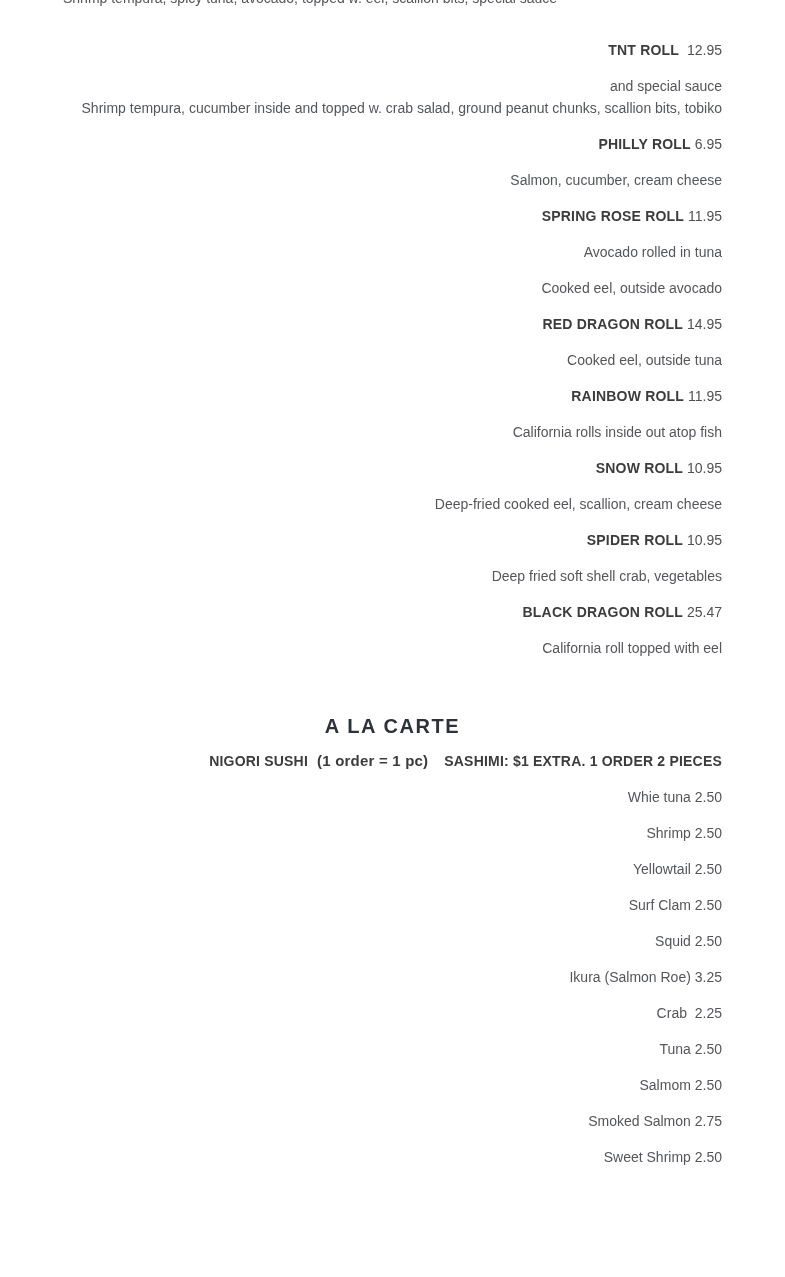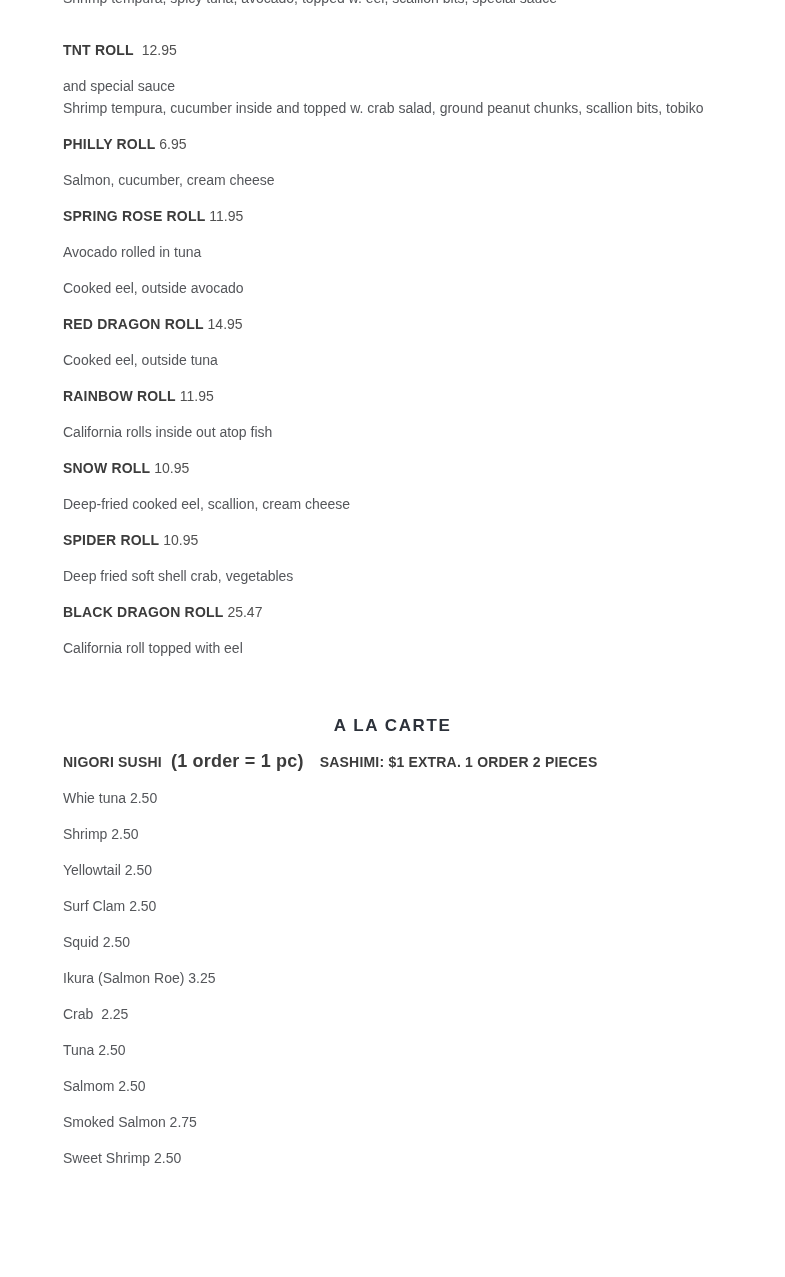--- a/index.html
+++ b/index.html
@@ -15,52 +15,53 @@
     font-family: "Liberation Sans", sans-serif;
   }
   .content {
     position: relative;
     padding: 39px 63px 0 63px;
   }
   .line {
     font-size: 14px;
     line-height: 22px;
     margin: 0 0 14px 0;
+    text-align: right;
   }
   .nm {
     font-weight: bold;
     color: #3c3c3c;
     letter-spacing: 0.2px;
   }
   .pr {
     font-weight: normal;
     color: #515151;
   }
   .pr.g2 { margin-left: 4px; }
   .desc-line, .carte-name {
     color: #54565a;
     font-weight: normal;
   }
   .desc-line span { display: block; }
   .section-heading {
-    font-size: 17px;
+    font-size: 20px;
     font-weight: bold;
     letter-spacing: 1.6px;
     color: #2c313a;
     text-align: center;
     line-height: 22px;
     margin: 56px 0 13px 0;
   }
   .carte-sub {
     font-weight: bold;
     color: #3c3c3c;
     letter-spacing: 0.2px;
   }
   .carte-sub .note {
-    font-size: 18px;
+    font-size: 15px;
     margin-left: 5px;
   }
   .carte-sub .right {
     margin-left: 16px;
   }
   .clipped-top {
     position: absolute;
     top: -13px;
     left: 63px;
     right: 63px;

